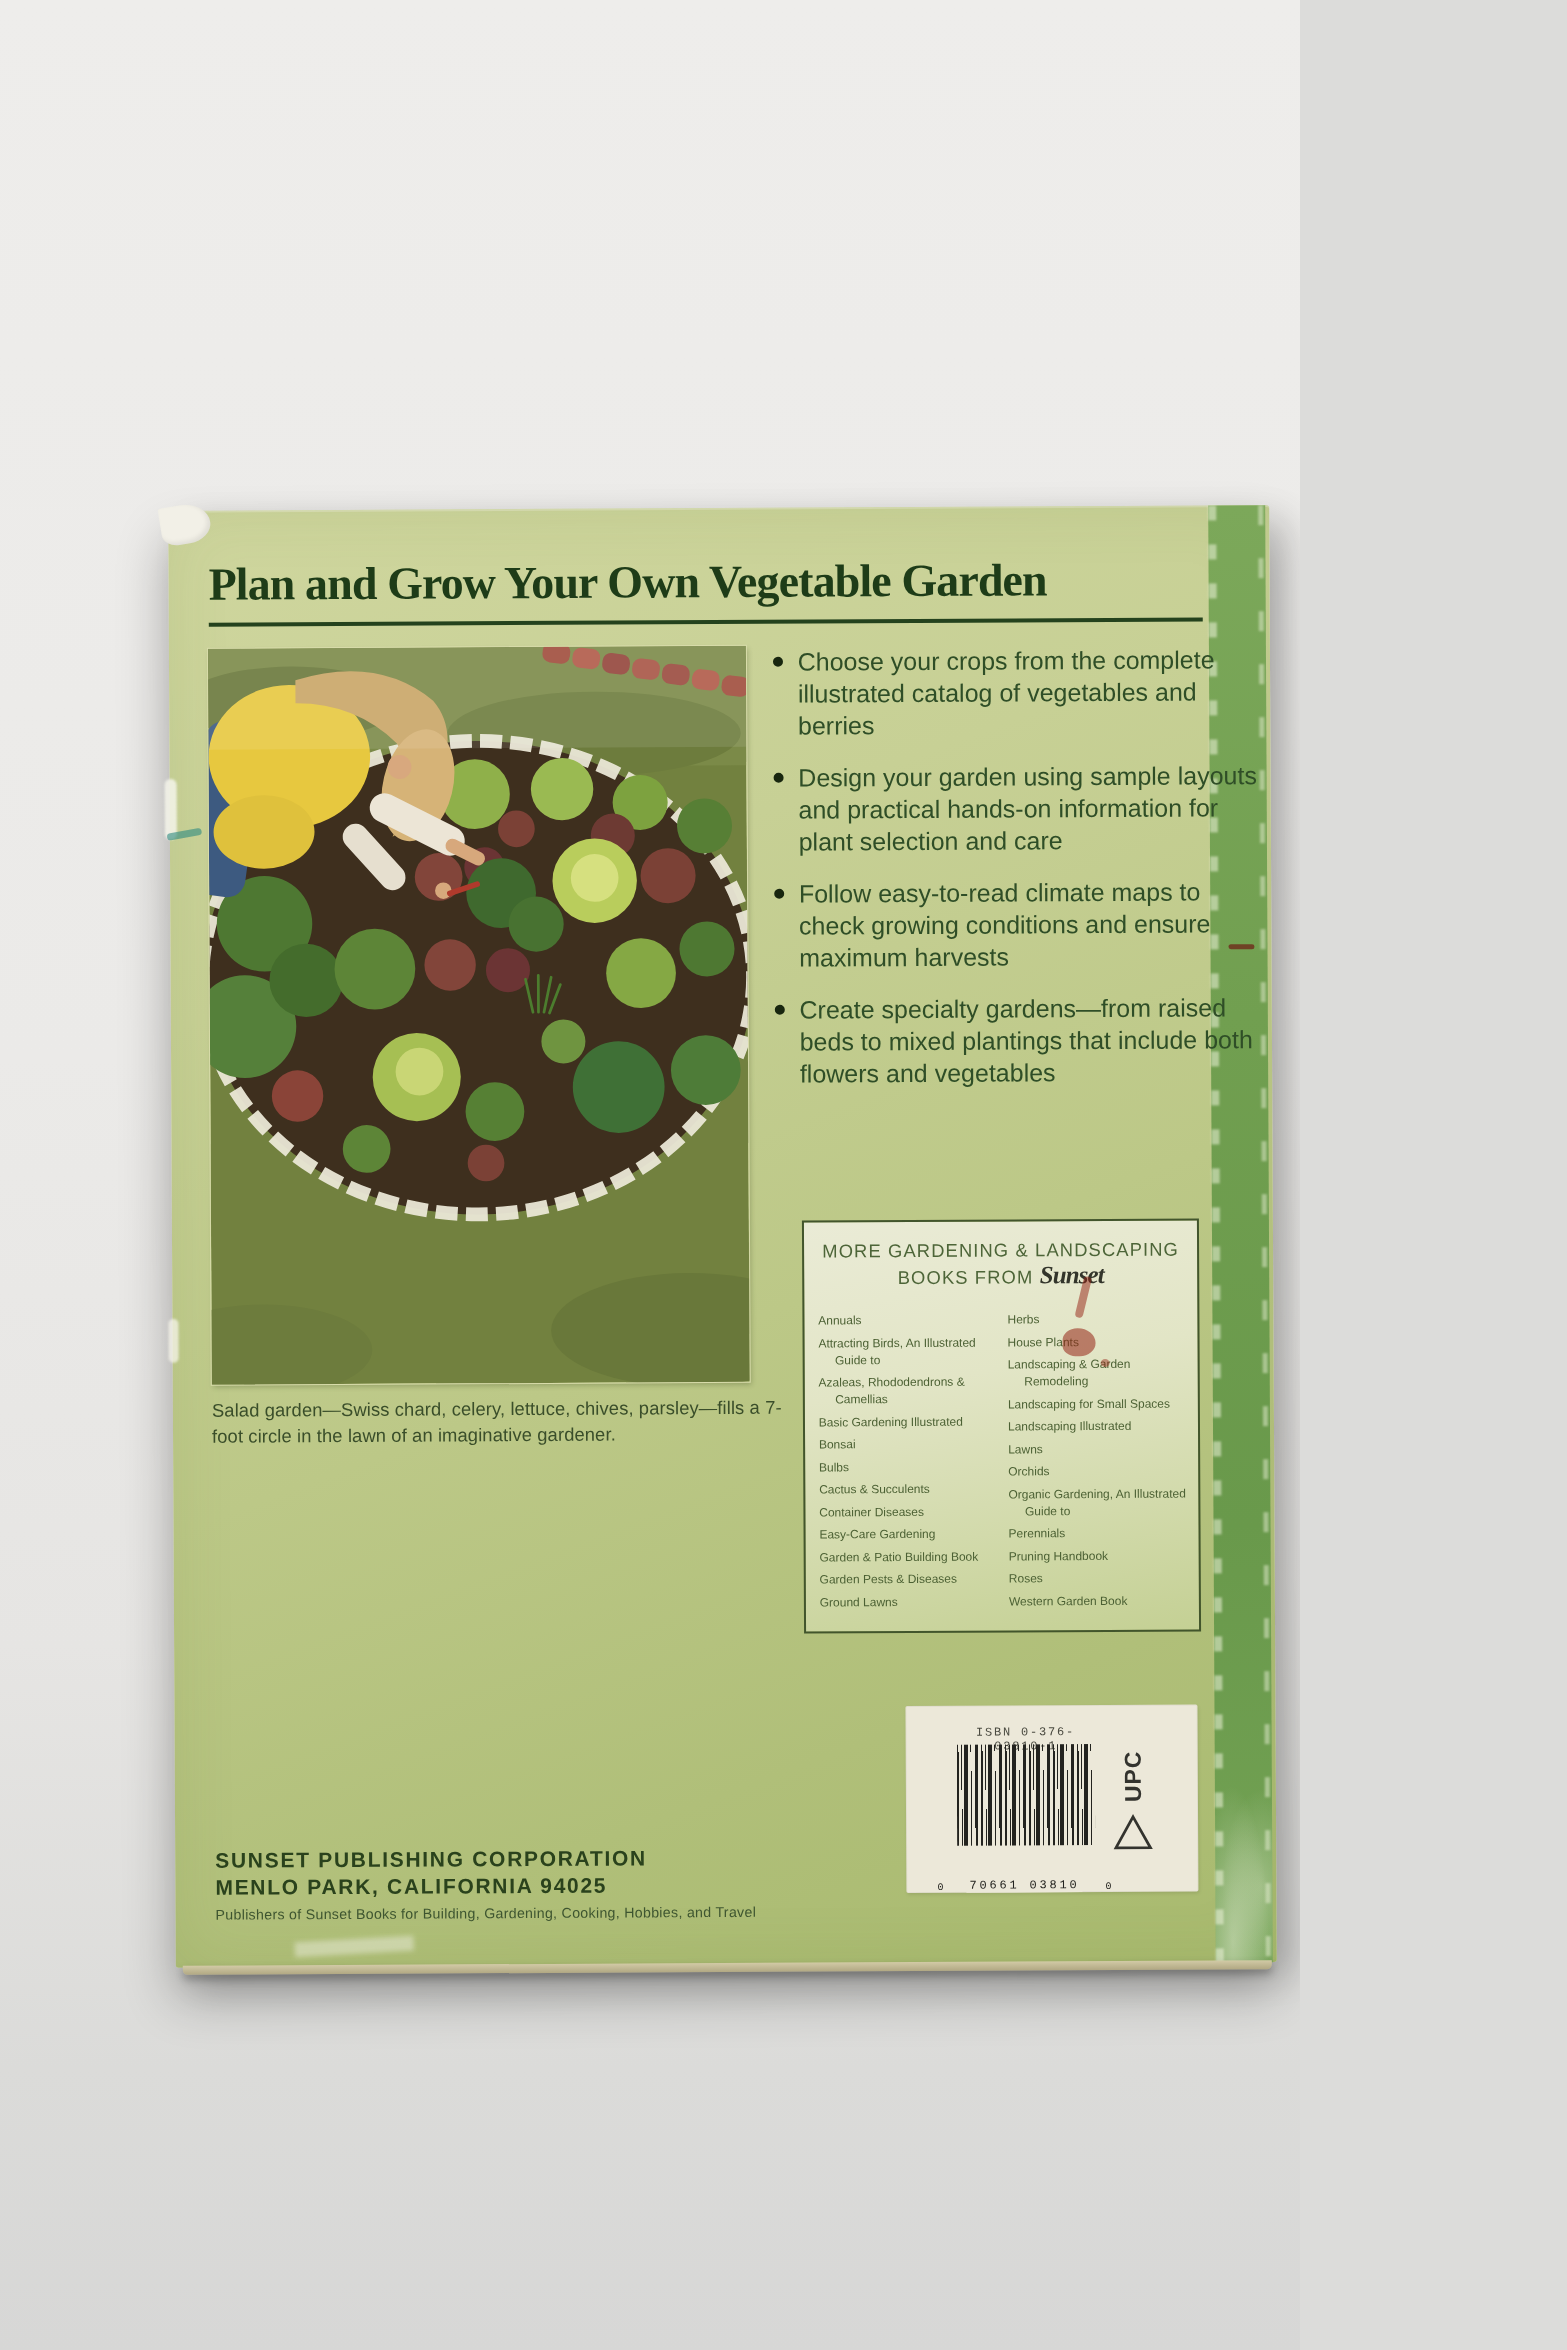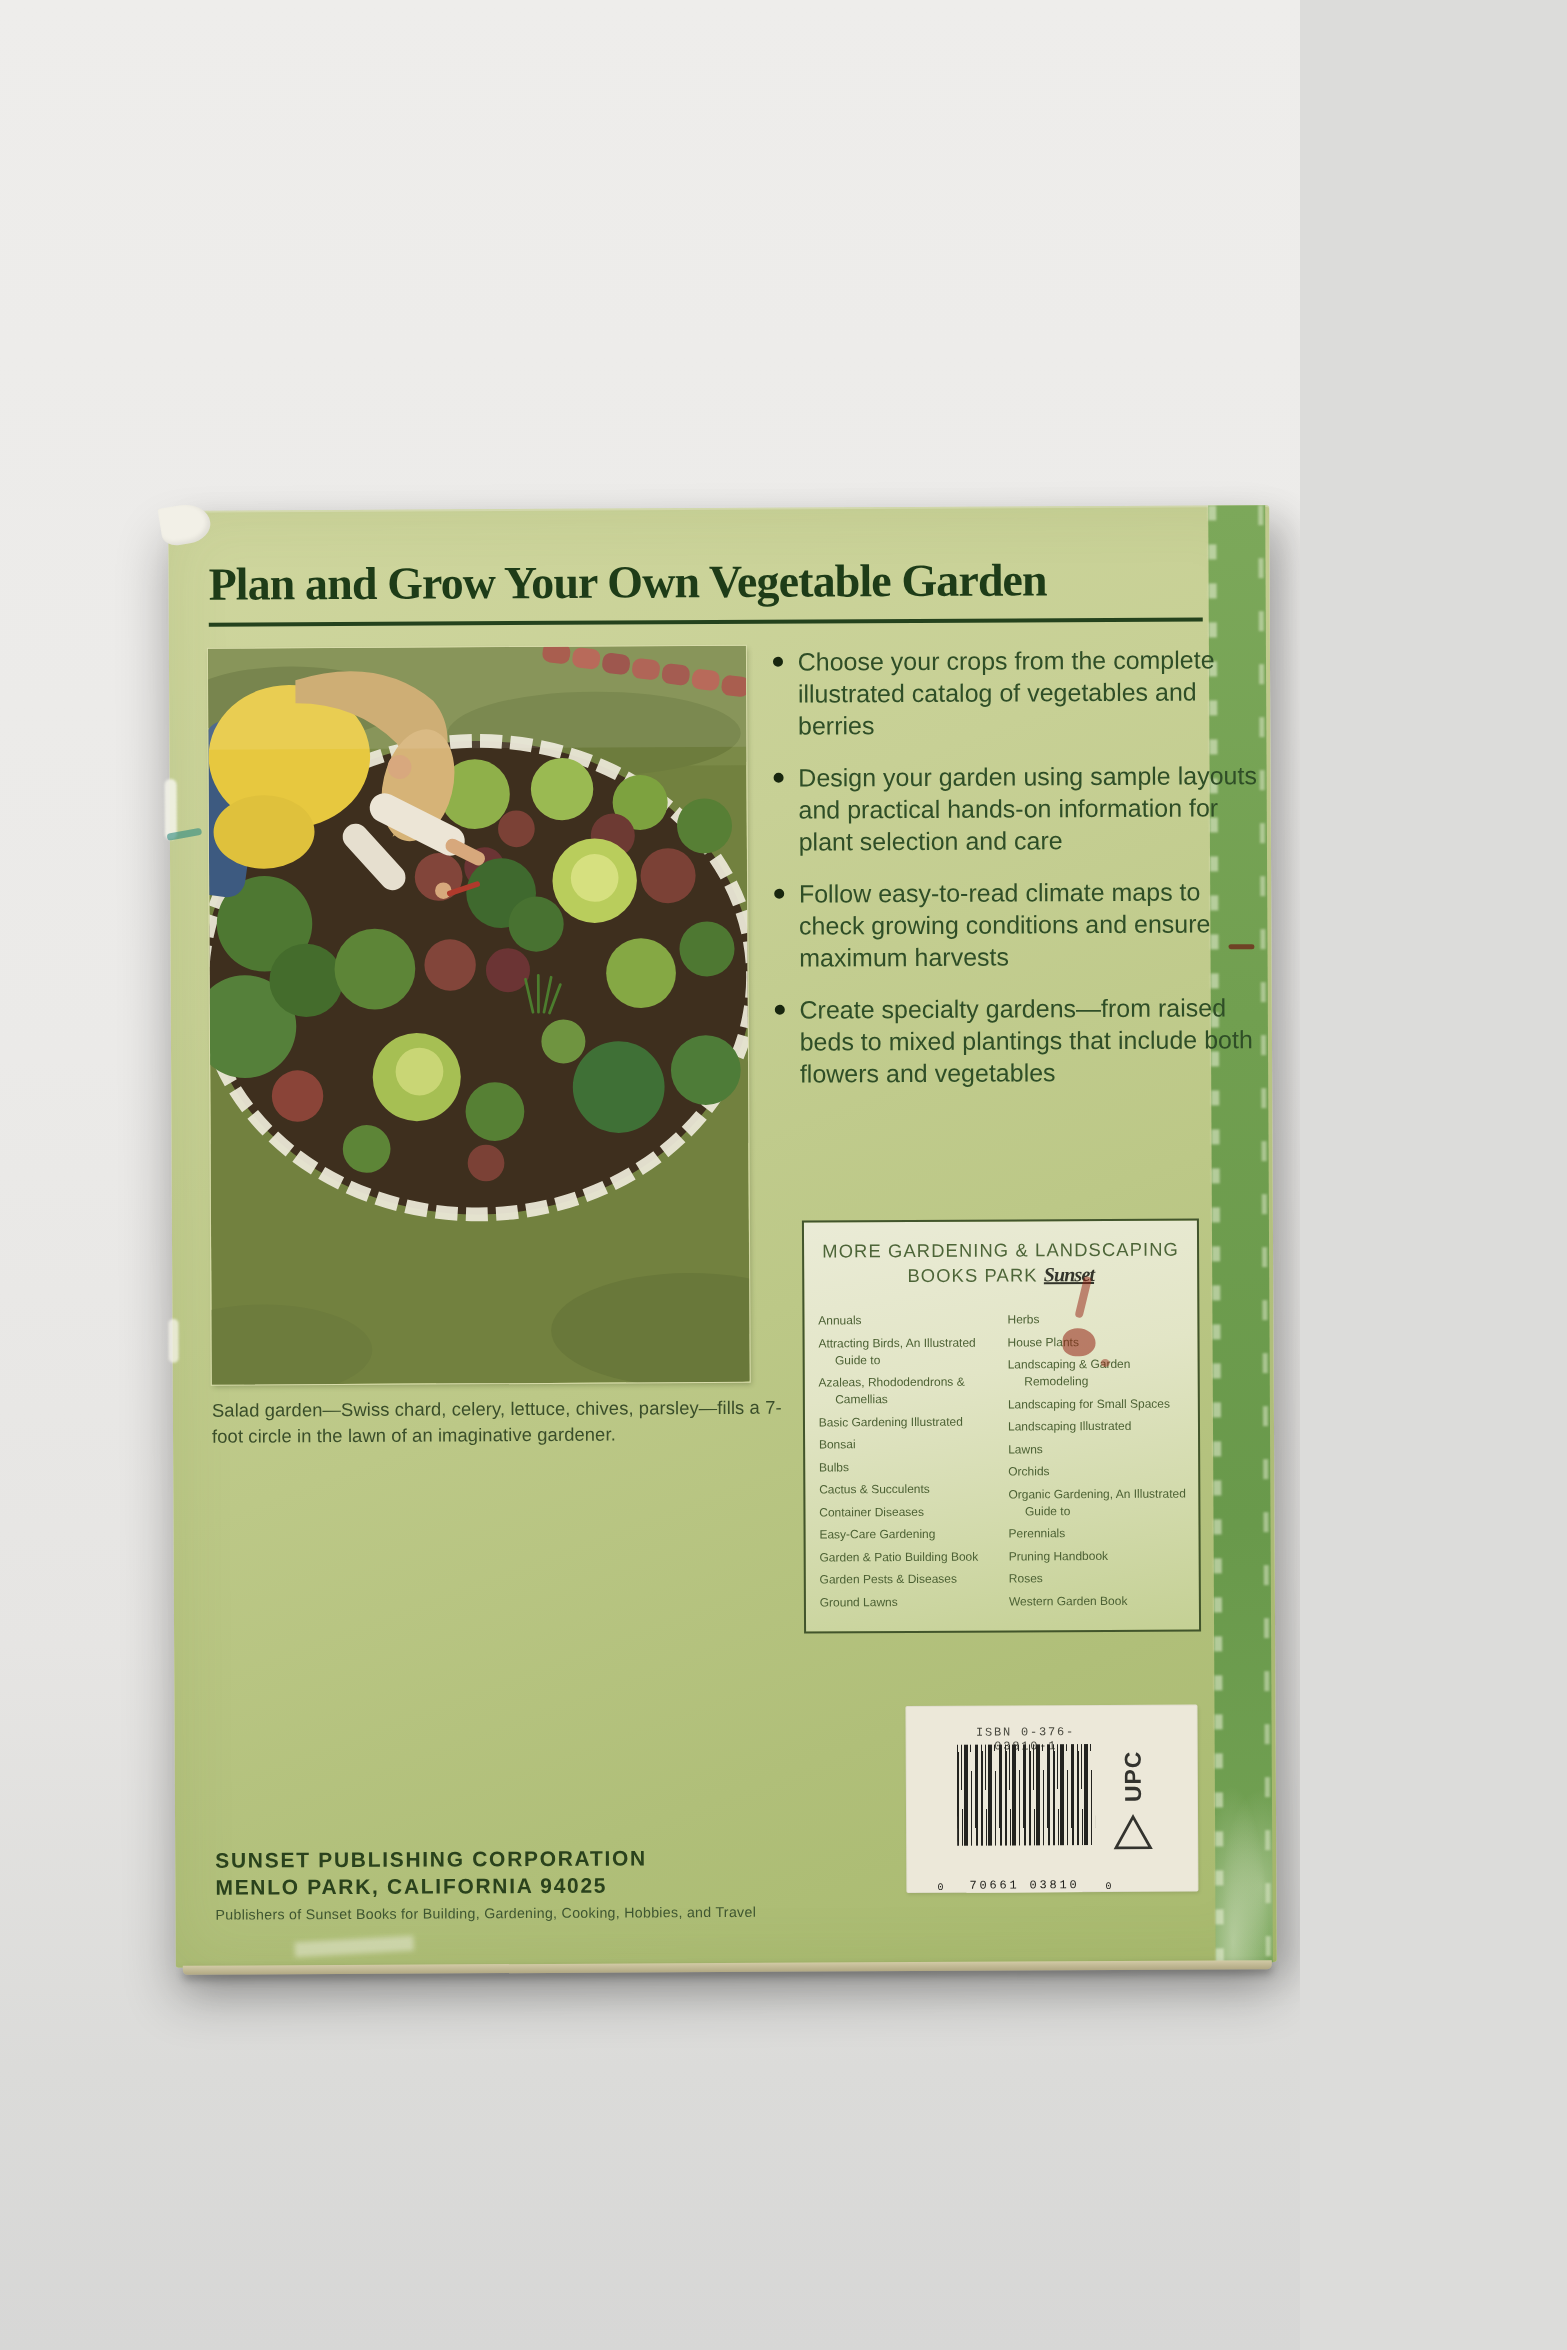--- a/index.html
+++ b/index.html
@@ -75,21 +75,21 @@
   .bullet:nth-child(4) .bullet-text{max-width:478px;}
   
   .books-panel{
     position:absolute;left:630px;top:713px;width:397px;height:413px;box-sizing:border-box;
     border:2.8px solid #42552c;
     background:linear-gradient(170deg,#eaebd6 0%,#e2e5c6 38%,#d2daab 72%,#c4d094 100%);
   }
   .panel-heading{margin-top:15.6px;text-align:center;font-size:18.4px;line-height:25px;
     color:#4d6538;letter-spacing:1.1px;}
   .brand-script{font-family:"Liberation Serif",serif;font-style:italic;font-weight:700;
-    font-size:20px;color:#33352b;letter-spacing:-0.9px;text-decoration:underline;}
+    font-size:25px;color:#33352b;letter-spacing:-0.9px;}
   .col{position:absolute;top:90px;width:185px;}
   .col-left{left:13.8px;}
   .col-right{left:203px;}
   .book-item{font-size:12px;line-height:17px;margin-bottom:5.5px;color:#4c6134;
     padding-left:16.5px;text-indent:-16.5px;}
   .stain-drip{position:absolute;left:275px;top:55px;width:8.3px;height:42px;
     background:rgba(148,32,18,.5);border-radius:4.6px;transform:rotate(14deg);}
   .stain-blob{position:absolute;left:258px;top:107px;width:33px;height:27.5px;
     background:rgba(150,36,22,.55);border-radius:52% 62% 55% 45%;}
   .stain-dot{position:absolute;left:296px;top:138px;width:9.2px;height:8.3px;
@@ -233,21 +233,21 @@
       <div class="bullet">
         <span class="bullet-dot"></span>
         <span class="bullet-text">Create specialty gardens—from raised beds to mixed plantings that include both flowers and vegetables</span>
       </div>
     </div>
 
     <div class="books-panel">
       <div class="panel-heading">
         <div>MORE GARDENING &amp; LANDSCAPING</div>
         <div>
-          <span>BOOKS PARK</span>
+          <span>BOOKS FROM</span>
           <span class="brand-script">Sunset</span>
         </div>
       </div>
       <div class="col col-left">
         <div class="book-item">Annuals</div>
         <div class="book-item">Attracting Birds, An Illustrated Guide to</div>
         <div class="book-item">Azaleas, Rhododendrons &amp; Camellias</div>
         <div class="book-item">Basic Gardening Illustrated</div>
         <div class="book-item">Bonsai</div>
         <div class="book-item">Bulbs</div>

